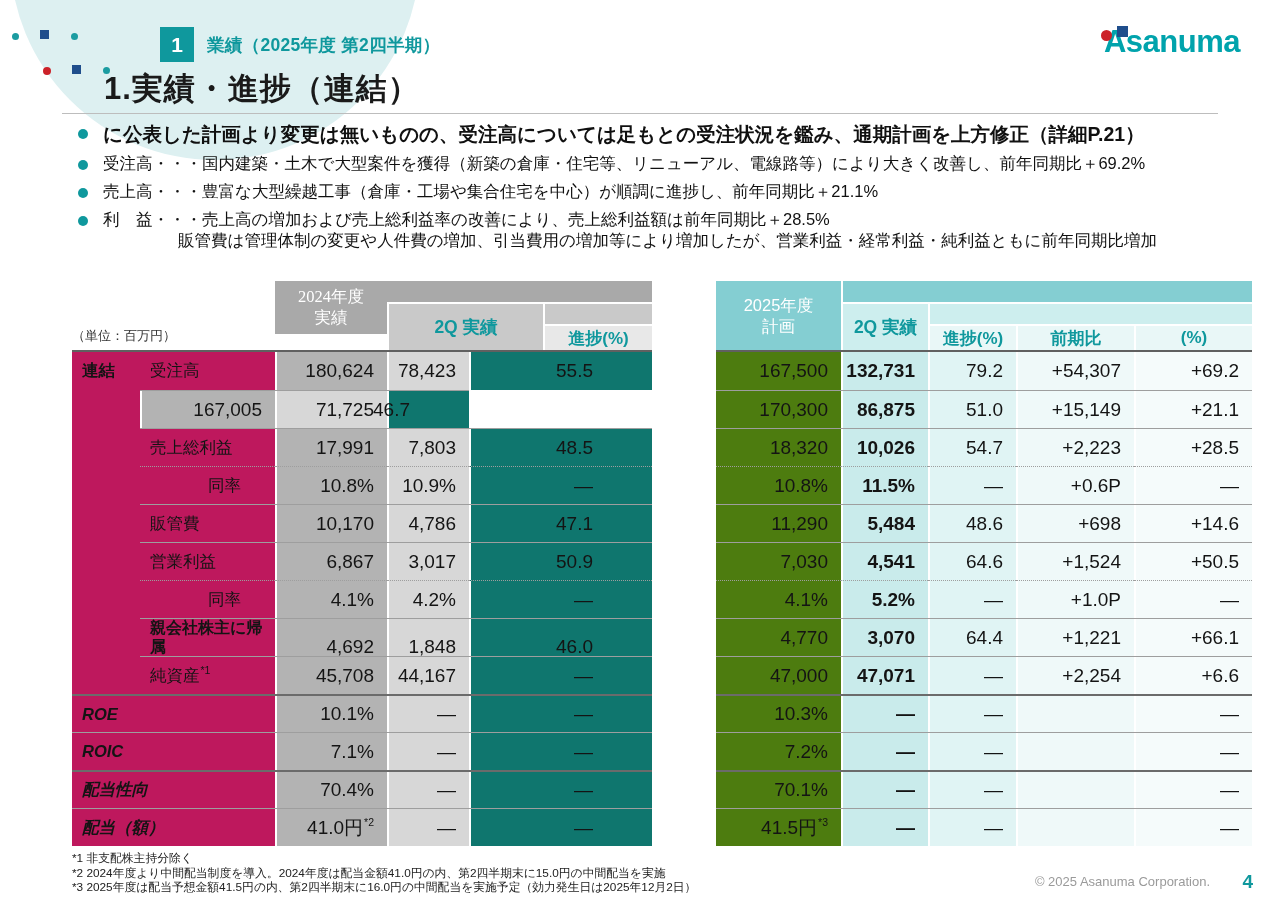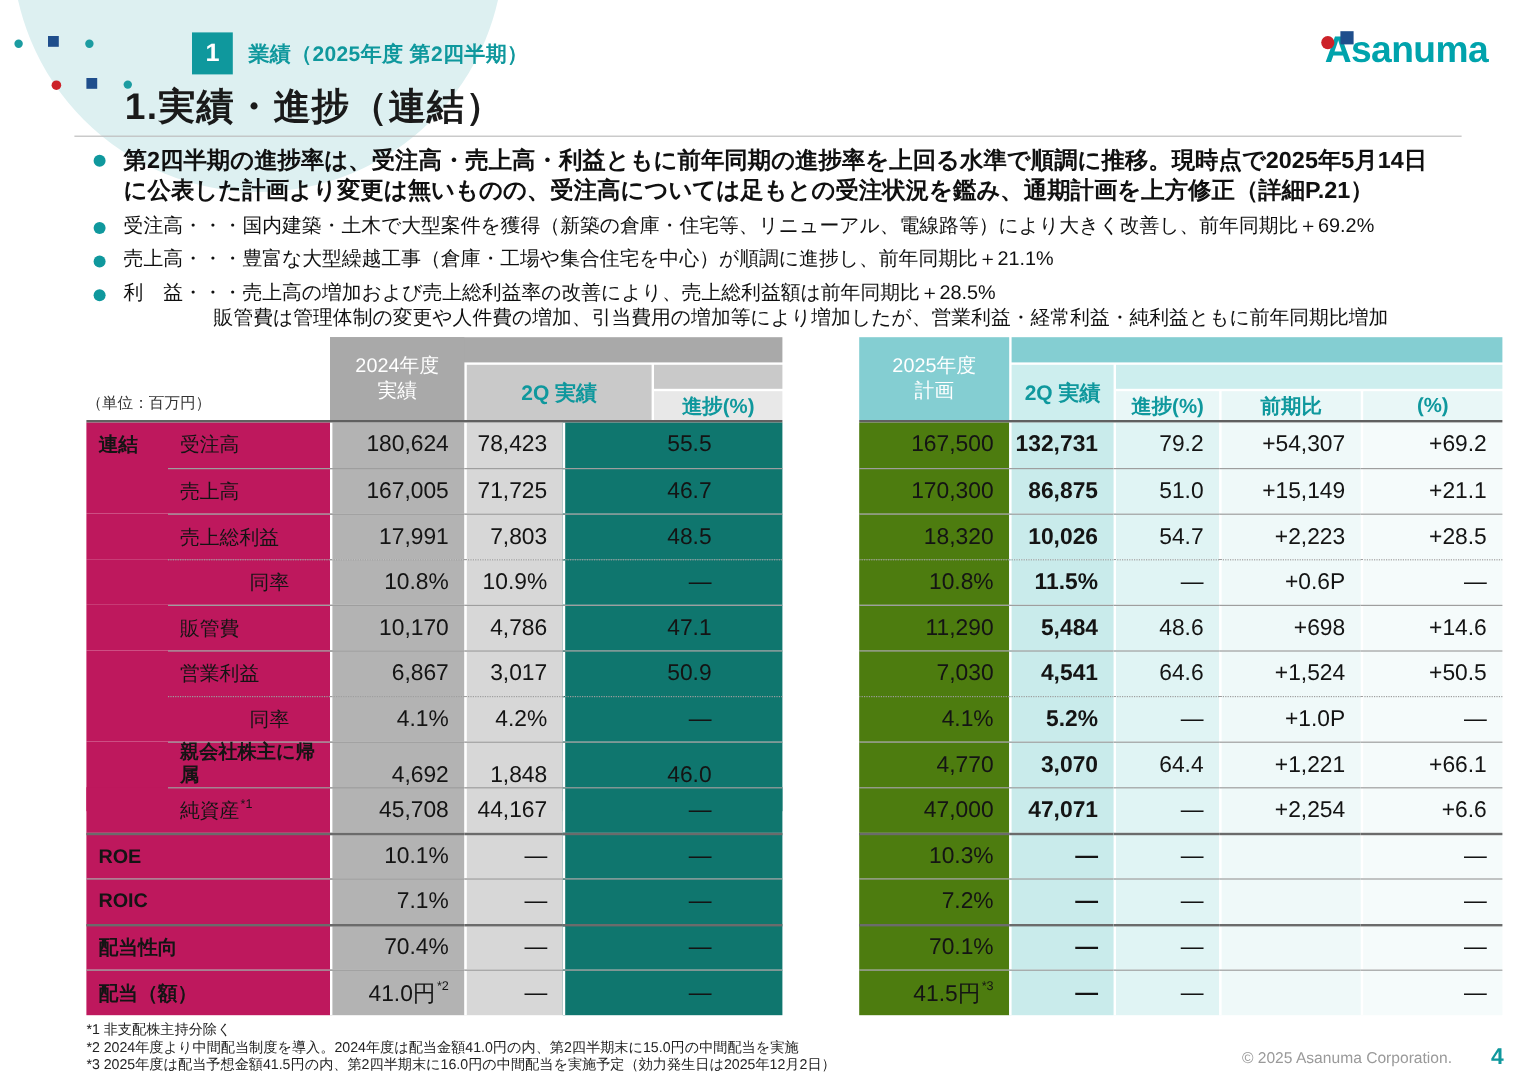--- a/index.html
+++ b/index.html
@@ -34,41 +34,41 @@
   
   .ltable{position:absolute;left:72px;top:281px;width:580px;z-index:2;}
   .rtable{position:absolute;left:680px;top:281px;width:536px;z-index:2;padding-left:36px;}
   .thead{position:relative;height:69px;border-bottom:2.5px solid #606060;}
   .thead .hcell{position:absolute;display:flex;align-items:center;justify-content:center;text-align:center;}
   .hmain{color:#fff;font-size:16.5px;line-height:1.25;flex-direction:column;}
   .hq2{color:var(--accent,#0f989d);font-weight:700;font-size:17.5px;}
   .hsub{color:var(--accent,#0f989d);font-weight:700;font-size:17px;}
   .unit-label{position:absolute;left:0;bottom:5px;font-size:13px;color:#333;}
   
-  .ltable .hmain{left:203px;top:0;width:112px;height:69px;background:#a9a9a9;}
+  .ltable .hmain{left:203px;top:0;width:112px;height:53px;background:#a9a9a9;font-family:Liberation Serif, serif;}
   .ltable .hband1{position:absolute;left:203px;top:0;width:377px;height:21px;background:#a9a9a9;}
   .ltable .hq2{left:317px;top:23px;width:154px;height:46px;background:#c9c9c9;}
   .ltable .hband2{position:absolute;left:473px;top:23px;width:107px;height:20px;background:#c9c9c9;}
   .ltable .hprog{left:473px;top:45px;width:107px;height:24px;background:#e8e8e8;}
   
   .rtable .hmain{left:0;top:0;width:125px;height:69px;background:#84ced2;}
   .rtable .hband1{position:absolute;left:127px;top:0;width:409px;height:21px;background:#84ced2;}
   .rtable .hq2{left:127px;top:23px;width:85px;height:46px;background:#cdeeee;}
   .rtable .hband2{position:absolute;left:214px;top:23px;width:322px;height:20px;background:#cdeeee;}
   .rtable .hprog{left:214px;top:45px;width:86px;height:24px;background:#e9f7f7;}
   .rtable .hyoy{left:302px;top:45px;width:116px;height:24px;background:#e9f7f7;}
   .rtable .hpct{left:420px;top:45px;width:116px;height:24px;background:#e9f7f7;}
   
   .trow{height:38px;}
   .trow.l{display:grid;grid-template-columns:68px 135px 112px 82px 183px;}
   .trow.r{display:grid;grid-template-columns:125px 87px 88px 118px 118px;}
   .c{display:flex;align-items:center;font-size:19px;color:#141414;}
   .v{justify-content:flex-end;padding-right:13px;}
   .lab{padding-left:10px;font-size:16.5px;}
-  .wlab{grid-column:1 / 3;font-weight:700;}
+  .wlab{grid-column:1 / 3;font-weight:700;font-style:italic;}
   .gut{padding-left:10px;font-weight:700;font-size:16.5px;}
   .sub .lab{padding-left:68px;}
   .small .lab{font-size:16px;line-height:1.18;white-space:pre-line;font-weight:bold;}
   .l .gut,.l .lab{background:#be185d;}
   .l .v1{background:#b3b3b3;box-shadow:inset 2px 0 0 #fff;}
   .l .v2{background:#d7d7d7;box-shadow:inset 2px 0 0 #fff;}
   .l .v3{background:#0f766e;box-shadow:inset 2px 0 0 #fff;padding-right:59px;}
   .r .r1{background:#4d7c0f;}
   .r .r2{background:#c9ebeb;box-shadow:inset 2px 0 0 #fff;font-weight:700;}
   .r .r3{background:#e0f4f4;box-shadow:inset 2px 0 0 #fff;}
@@ -103,21 +103,20 @@
 
 <div class="logo">
   <span class="rdot"></span>
   <span class="bsq"></span>
   <span class="logo-text">Asanuma</span>
 </div>
 
 <div class="bullets">
   <div class="bullet primary">
     <span class="bdot"></span>
-    <div>第2四半期の進捗率は、受注高・売上高・利益ともに前年同期の進捗率を上回る水準で順調に推移。現時点で2025年5月14日</div>
     <div>に公表した計画より変更は無いものの、受注高については足もとの受注状況を鑑み、通期計画を上方修正（詳細P.21）</div>
   </div>
   <div class="bullet secondary">
     <span class="bdot"></span>
     <div>受注高・・・国内建築・土木で大型案件を獲得（新築の倉庫・住宅等、リニューアル、電線路等）により大きく改善し、前年同期比＋69.2%</div>
   </div>
   <div class="bullet secondary">
     <span class="bdot"></span>
     <div>売上高・・・豊富な大型繰越工事（倉庫・工場や集合住宅を中心）が順調に進捗し、前年同期比＋21.1%</div>
   </div>
@@ -143,21 +142,20 @@
   <div>
       <div class="trow l sep-none">
         <div class="c gut">連結</div>
         <div class="c lab">受注高</div>
         <div class="c v v1">180,624</div>
         <div class="c v v2">78,423</div>
         <div class="c v v3">55.5</div>
       </div>
       <div class="trow l sep-thin">
         <div class="c gut"></div>
-        <div class="c lab">売上高</div>
         <div class="c v v1">167,005</div>
         <div class="c v v2">71,725</div>
         <div class="c v v3">46.7</div>
       </div>
       <div class="trow l sep-thin">
         <div class="c gut"></div>
         <div class="c lab">売上総利益</div>
         <div class="c v v1">17,991</div>
         <div class="c v v2">7,803</div>
         <div class="c v v3">48.5</div>

